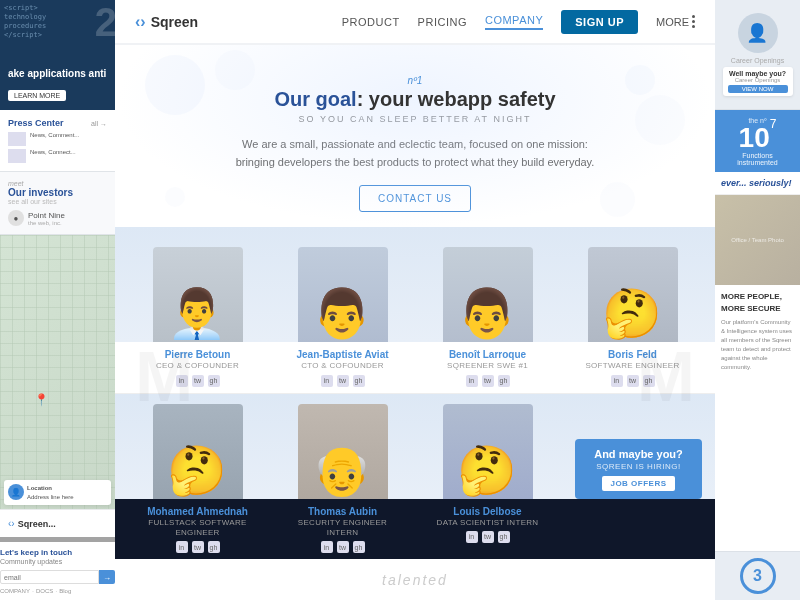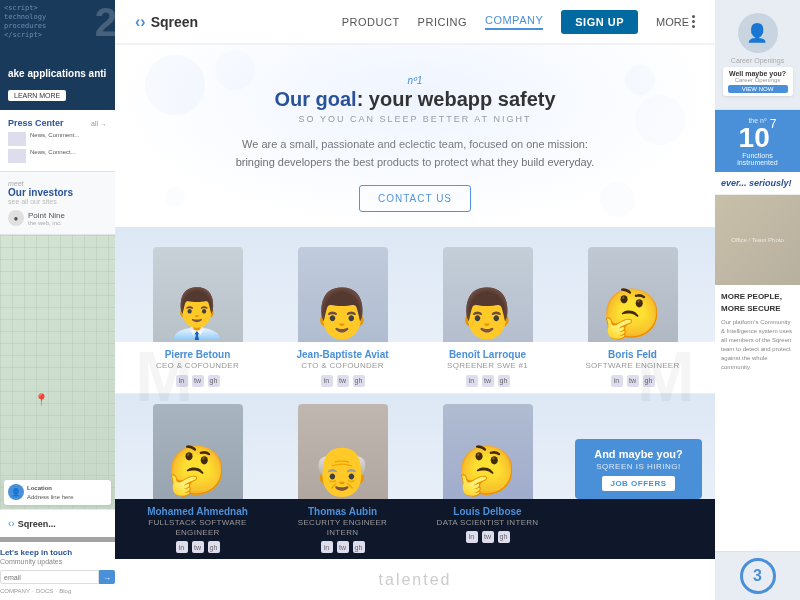--- a/index.html
+++ b/index.html
@@ -768,22 +768,23 @@
       cursor: pointer;
     }
 
     
     .talented-footer {
       text-align: center;
       padding: 12px;
       background: #fff;
     }
     .talented-word {
-      font-size: 16px;
+      font-size: 14px;
       color: #ccc;
+      font-style: italic;
       letter-spacing: 2px;
     }
     .person-1 { background: linear-gradient(to bottom, #c8d0d8, #b8c0c8); }
     .person-2 { background: linear-gradient(to bottom, #c0ccdc, #b0bcd0); }
     .person-3 { background: linear-gradient(to bottom, #c4ced8, #b4bece); }
     .person-4 { background: linear-gradient(to bottom, #c0c8d4, #b0b8c4); }
     .person-5 { background: linear-gradient(to bottom, #a8b4c0, #98a4b0); }
     .person-6 { background: linear-gradient(to bottom, #c0b8b0, #b0a8a0); }
     .person-7 { background: linear-gradient(to bottom, #b0bcd0, #a0accc); }
 

